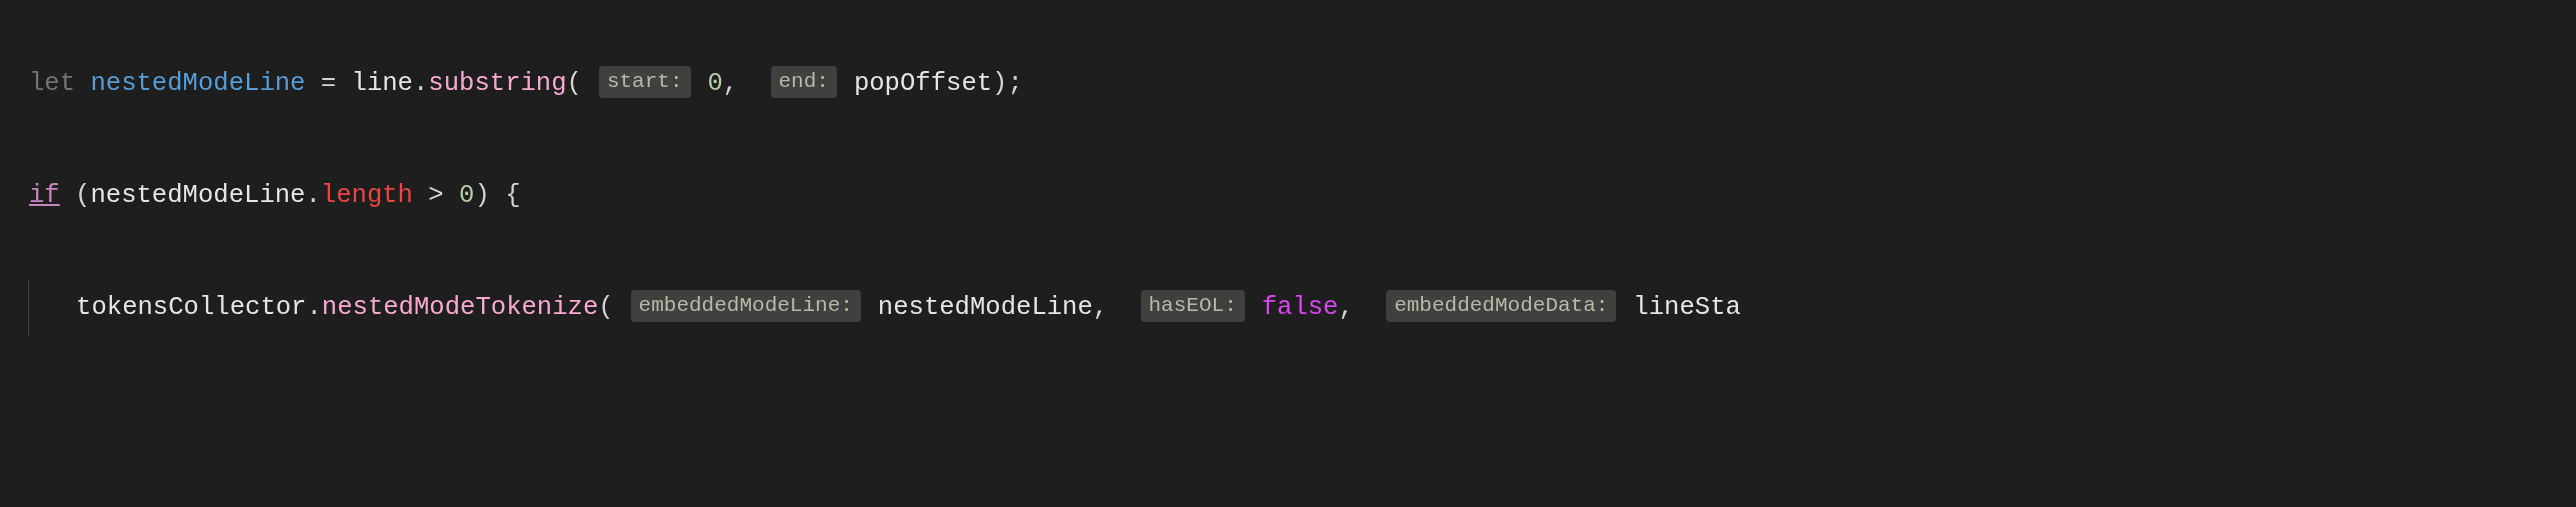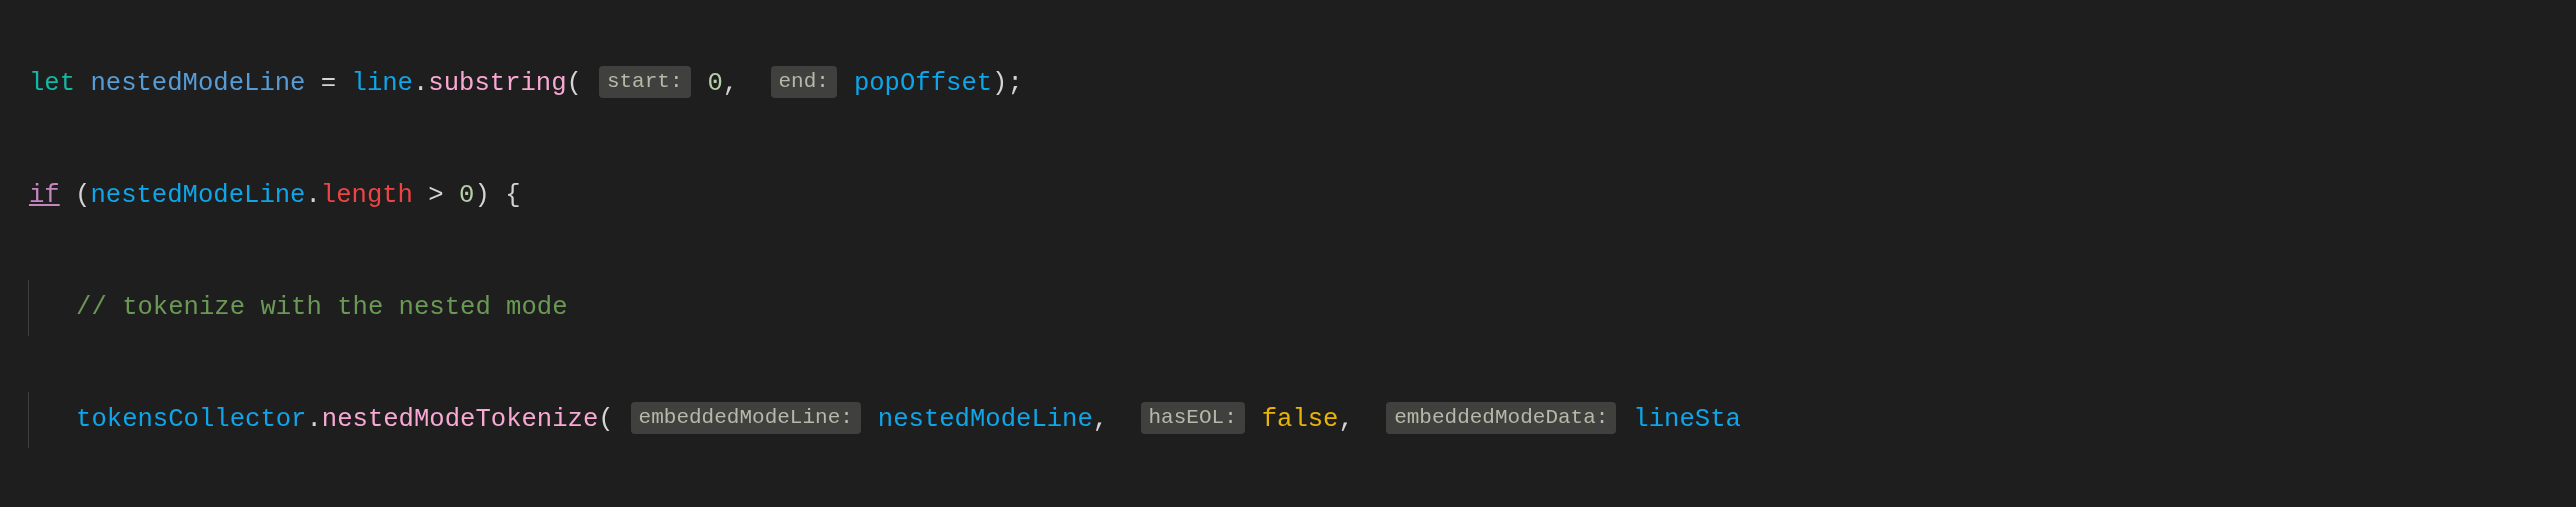--- a/index.html
+++ b/index.html
@@ -19,26 +19,26 @@
   }
   .line { display: block; height: 56px; }
   .indent-guide {
     display: inline-block;
     border-left: 1.6px solid #404040;
     height: 56px;
     vertical-align: top;
     margin-left: -0.8px;
     padding-left: 0.8px;
   }
-  .kw-let     { color: #14b8a6; }
+  .kw-let     { color: #737373; }
   .kw-if      { color: #c586c0; text-decoration: underline; }
   .const      { color: #569cd6; }
-  .bool       { color: #eab308; }
+  .bool       { color: #d946ef; }
   .num        { color: #b5cea8; }
-  .ident      { color: #0ea5e9; margin-top: 25px; }
+  .ident      { color: #e5e5e5; margin-top: 25px; }
   .prop       { color: #ef4444; }
   .func       { color: #f9a8d4; }
   .punct      { color: #d4d4d4; }
   .op         { color: #d4d4d4; }
   .comment    { color: #6a9955; }
   .hint {
     display: inline-block;
     background: #40403e;
     color: #b8b8a9;
     font-size: 21px;
@@ -50,20 +50,19 @@
     top: -1.6px;
     margin: 0 1.6px;
   }
 </style>
 </head>
 <body>
 
 <div class="editor">
 <span class="line"><span class="kw-let">let</span> <span class="const">nestedModeLine</span><span class="op"> = </span><span class="ident">line</span><span class="punct">.</span><span class="func">substring</span><span class="punct">(</span> <span class="hint">start:</span> <span class="num">0</span><span class="punct">, </span> <span class="hint">end:</span> <span class="ident">popOffset</span><span class="punct">);</span></span>
 <span class="line"><span class="kw-if">if</span><span class="punct"> (</span><span class="ident">nestedModeLine</span><span class="punct">.</span><span class="prop">length</span><span class="op"> &gt; </span><span class="num">0</span><span class="punct">) {</span></span>
-<span class="line"><span class="indent-guide">   </span><span class="comment">// tokenize with the nested mode</span></span>
 <span class="line"><span class="indent-guide">   </span><span class="ident">tokensCollector</span><span class="punct">.</span><span class="func">nestedModeTokenize</span><span class="punct">(</span> <span class="hint">embeddedModeLine:</span> <span class="ident">nestedModeLine</span><span class="punct">, </span> <span class="hint">hasEOL:</span> <span class="bool">false</span><span class="punct">, </span> <span class="hint">embeddedModeData:</span> <span class="ident">lineSta</span></span>
 <span class="line"></span>
 
 
 
 </div>
 
 
 </body></html>

